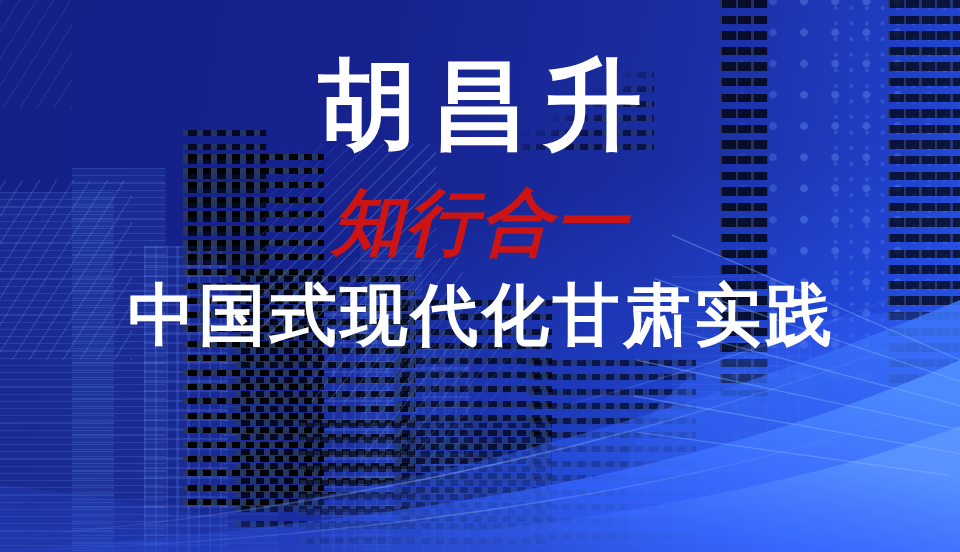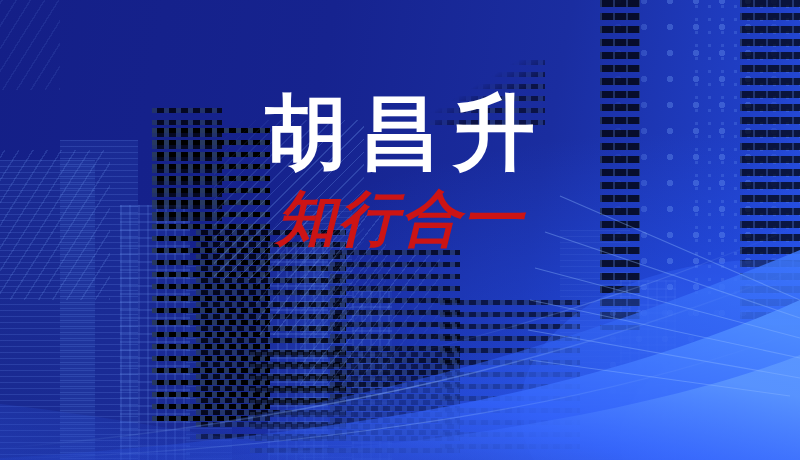--- a/index.html
+++ b/index.html
@@ -127,31 +127,31 @@
   
   .content {
     position: absolute;
     inset: 0;
     display: flex;
     flex-direction: column;
     align-items: center;
     z-index: 40;
   }
   .title-main {
-    margin-top: 92px;
+    margin-top: 48px;
     font-size: 82px;
     line-height: 1;
     font-weight: 700;
     color: #ffffff;
     letter-spacing: 12px;
     text-indent: 12px;
     font-family: "DejaVu Sans", "Liberation Sans", sans-serif;
   }
   .slogan-row {
-    margin-top: 14px;
+    margin-top: 26px;
     display: flex;
     align-items: center;
     justify-content: center;
     gap: 4px;
     font-size: 60px;
     line-height: 1;
     font-weight: 700;
     font-style: italic;
     font-family: "DejaVu Serif", "Liberation Serif", serif;
     letter-spacing: 2px;
@@ -283,15 +283,16 @@
   </svg>
 
   <div class="content">
 
     <div class="title-main">胡昌升</div>
 
     <div class="slogan-row">
       <span class="slogan-red">知行合一</span>
     </div>
 
+    <div class="subtitle">中国式现代化甘肃实践</div>
   </div>
 
 </div>
 
 </body></html>

